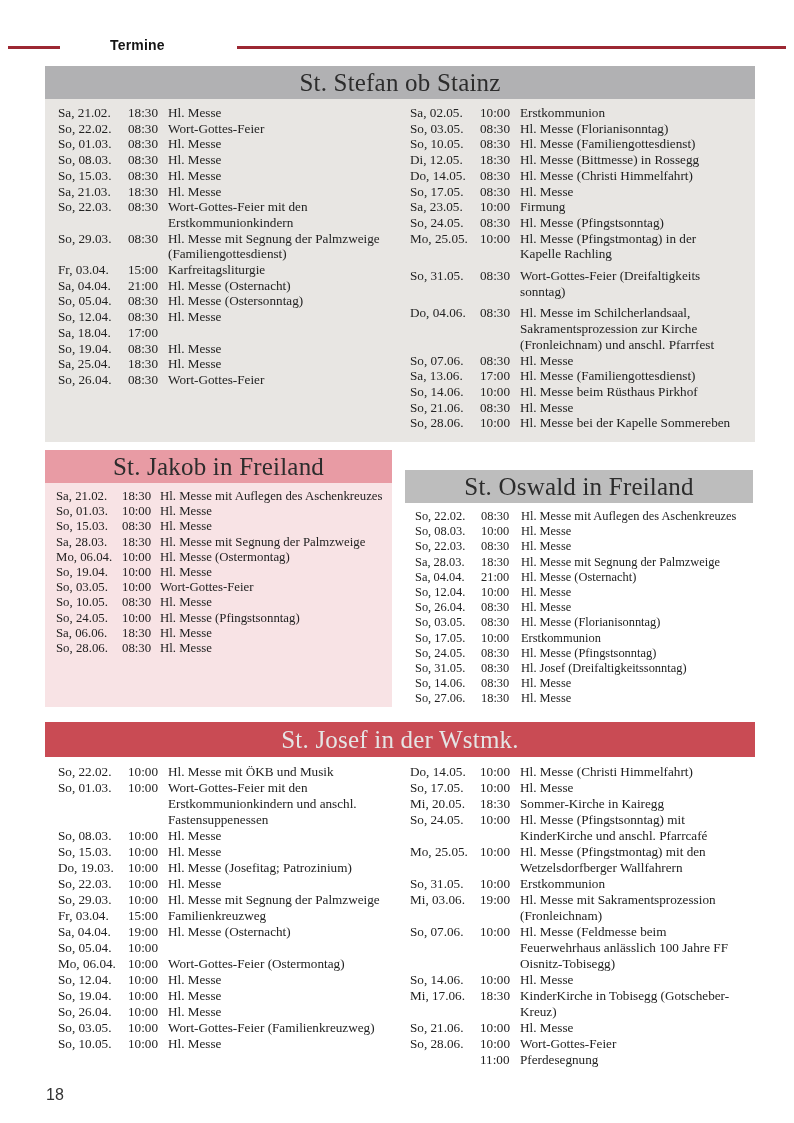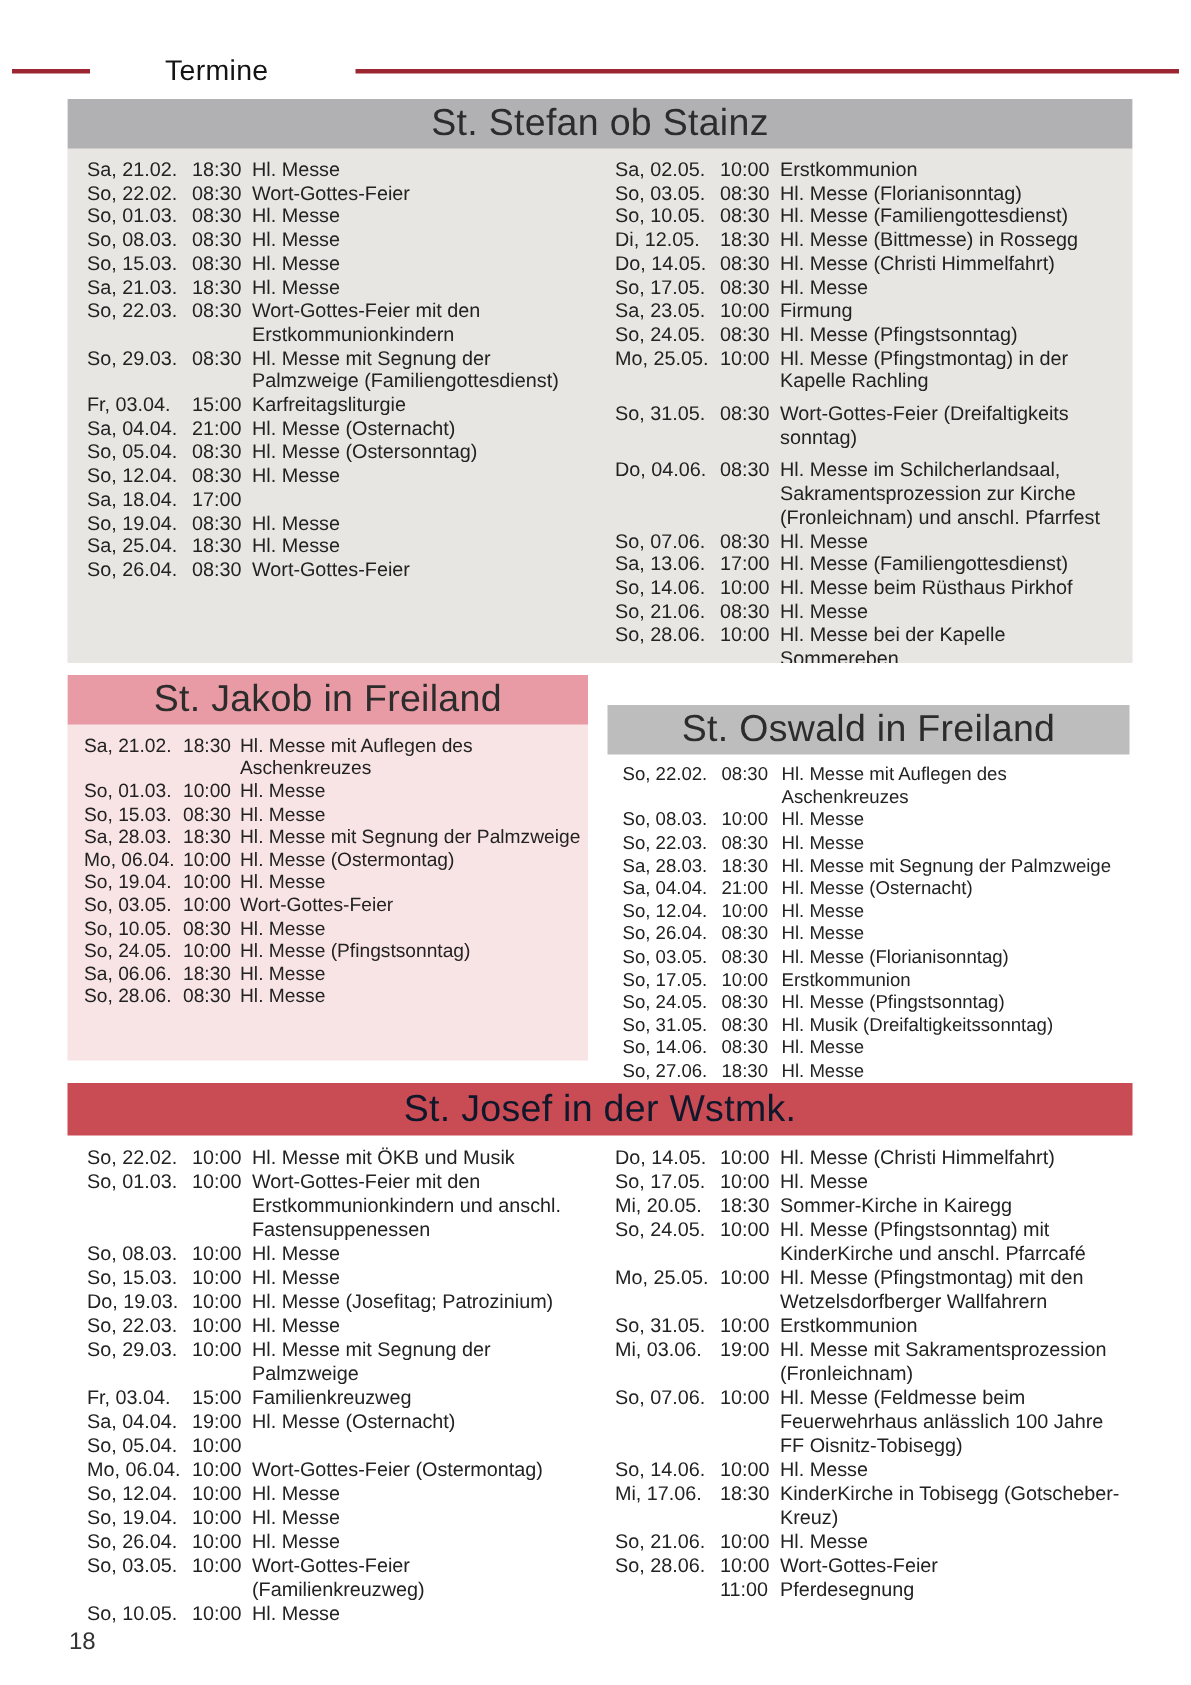--- a/index.html
+++ b/index.html
@@ -6,24 +6,24 @@
   .page {
     position:relative; width:794px; height:1123px; background:#fff;
     font-family:"Liberation Sans", sans-serif; color:#222; overflow:hidden;
   }
   
   .rule { position:absolute; height:3px; background:var(--rule-red,#9c2732); }
   .rule-left  { left:8px;  top:46px; width:52px; }
   .rule-right { left:237px; top:46px; width:549px; }
   .page-heading {
     position:absolute; left:110px; top:37px; margin:0;
-    font-size:19px; font-weight:normal; color:#141414; letter-spacing:.2px;
+    font-size:14px; font-weight:bold; color:#141414; letter-spacing:.2px;
   }
   
-  .sec { position:absolute; }
+  .sec { position:absolute;font-family:Liberation Serif, serif; }
   .sec-header { display:flex; align-items:center; justify-content:center; }
   .sec-title { margin:0; font-weight:500; color:#2c2c2c; font-size:25px; letter-spacing:.2px; }
   .sec-body { box-sizing:border-box; }
   .two-col { display:flex; }
   .col { box-sizing:border-box; }
 
   .row { display:grid; }
   .row .date, .row .time { white-space:nowrap; }
   .row.gap { margin-top:6px; }
 
@@ -44,21 +44,21 @@
 
   
   .sec-oswald { left:405px; top:470px; width:348px; }
   .sec-oswald .sec-header { height:33px; background:var(--oswald-header-bg,#bdbdbd); }
   .sec-oswald .sec-body { padding:6px 4px 0 10px; }
   .sec-oswald .row { grid-template-columns:66px 40px 1fr; font-size:12.4px; line-height:15.2px; }
 
   
   .sec-josef { left:45px; top:722px; width:710px; }
   .sec-josef .sec-header { height:35px; background:var(--josef-header-bg,#c94b54); }
-  .sec-josef .sec-title { color:#0f172a; }
+  .sec-josef .sec-title { color:#e5e5e5; }
   .sec-josef .sec-body { padding-top:7px; }
   .sec-josef .col { width:355px; }
   .sec-josef .col-0 { padding-left:13px; padding-right:14px; }
   .sec-josef .col-1 { padding-left:10px; padding-right:5px; }
   .sec-josef .row { grid-template-columns:70px 40px 1fr; font-size:13.2px; line-height:16px; }
 
   .page-number { position:absolute; left:46px; top:1086px; font-size:16px; color:#333; }
 </style>
 </head>
 <body>
@@ -354,21 +354,21 @@
           <span class="desc">Erstkommunion</span>
         </div>
         <div class="row">
           <span class="date">So, 24.05.</span>
           <span class="time">08:30</span>
           <span class="desc">Hl. Messe (Pfingstsonntag)</span>
         </div>
         <div class="row">
           <span class="date">So, 31.05.</span>
           <span class="time">08:30</span>
-          <span class="desc">Hl. Musik (Dreifaltigkeitssonntag)</span>
+          <span class="desc">Hl. Josef (Dreifaltigkeitssonntag)</span>
         </div>
         <div class="row">
           <span class="date">So, 14.06.</span>
           <span class="time">08:30</span>
           <span class="desc">Hl. Messe</span>
         </div>
         <div class="row">
           <span class="date">So, 27.06.</span>
           <span class="time">18:30</span>
           <span class="desc">Hl. Messe</span>

